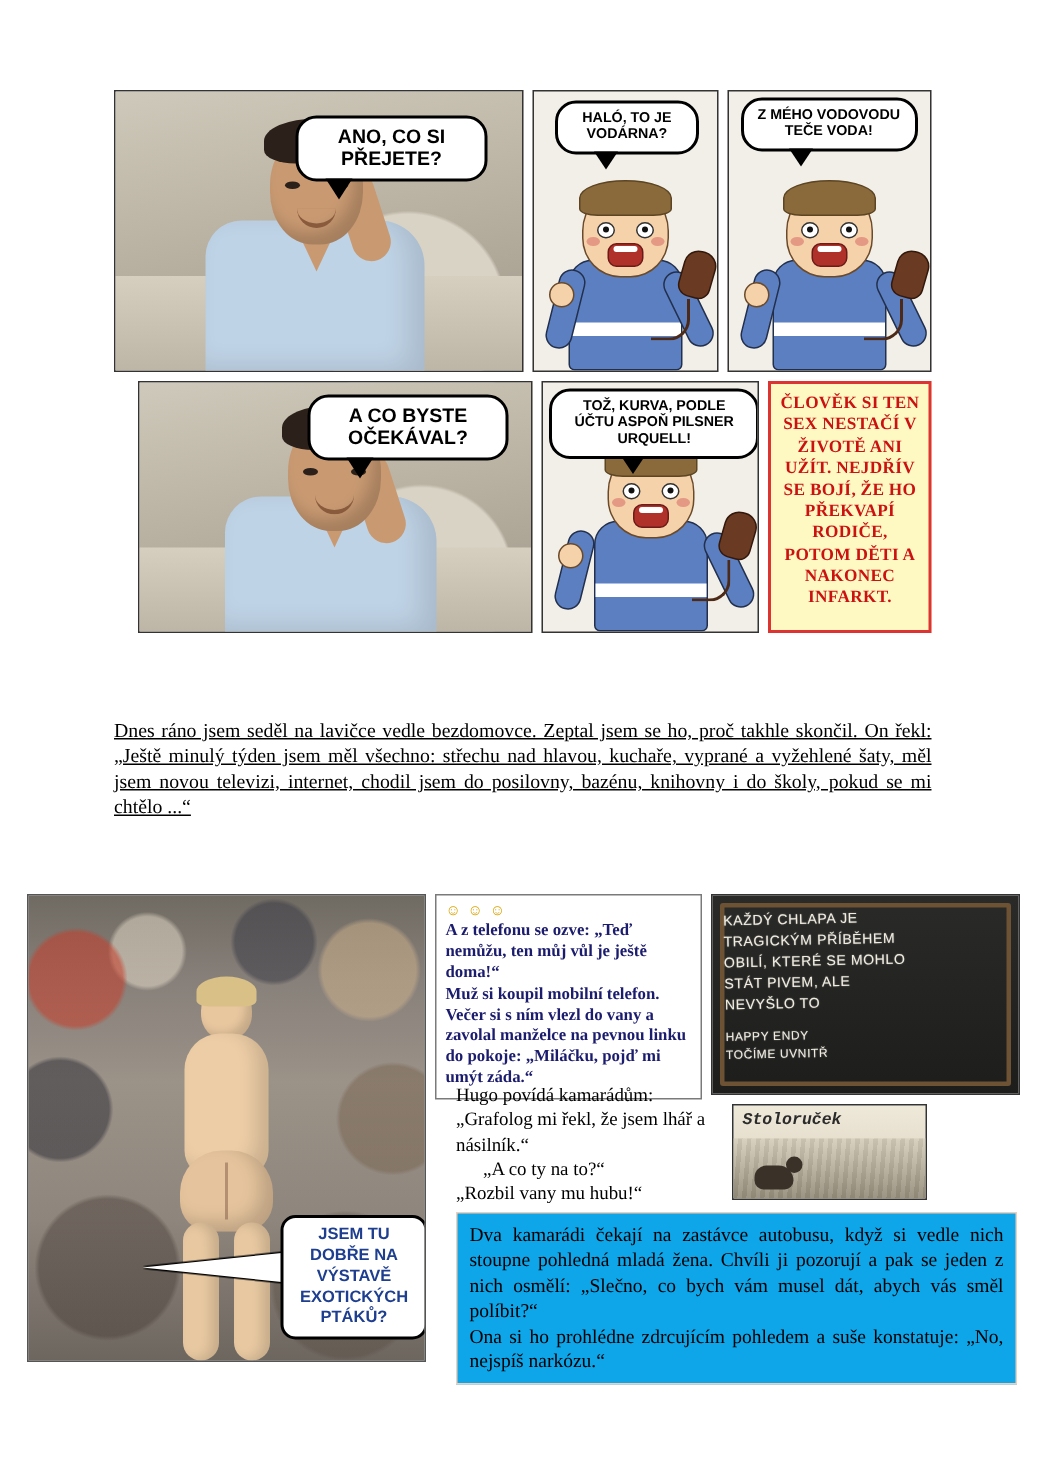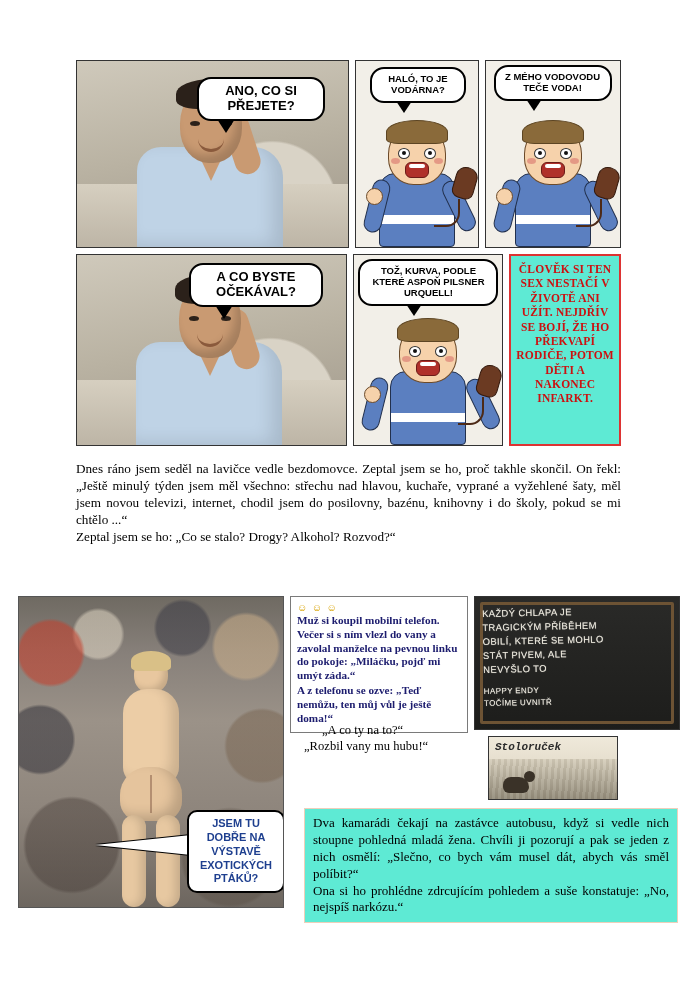--- a/index.html
+++ b/index.html
@@ -40,22 +40,23 @@
     background: #f2efe8;
     overflow: hidden;
   }
   .p1 { width: 122px; }
   .p2 { width: 272px; }
   .p3 { width: 135px; }
 
   .row2 {
     display: flex;
     gap: 6px;
-    height: 192px;
+    height: 168px;
     margin-top: 6px;
+    margin-left: 16px;
   }
   .p4 { width: 270px; }
   .p5 { width: 148px; }
 
   
   .bubble {
     position: absolute;
     background: #fff;
     border: 2px solid #000;
     border-radius: 14px;
@@ -301,41 +302,41 @@
   }
   .pm-sofa {
     position:absolute; left: 0; right: 0; bottom: 0; height: 34%;
     background: linear-gradient(180deg,#d6cfc0,#bdb5a6);
   }
 
   
   .redbox {
     width: 112px;
     border: 2px solid #d33;
-    background: #5eead4;
+    background: #fef9c3;
     color: #cc1111;
     font-family: "Liberation Serif", serif;
     font-weight: bold;
     font-size: 11.5px;
     line-height: 1.25;
     text-align: center;
     padding: 6px 4px;
     box-sizing: border-box;
     letter-spacing: .2px;
   }
 
   
   .text-block {
     position: absolute;
     font-family: "Liberation Serif", serif;
     font-size: 13.2px;
     line-height: 1.28;
     text-align: justify;
   }
-  #story1 { left: 76px; top: 461px; width: 545px; }
+  #story1 { left: 76px; top: 479px; width: 545px; text-decoration: underline; }
   #story1 p { margin: 0; }
 
   
   .mid {
     position: absolute;
     left: 18px;
     top: 596px;
     width: 660px;
     height: 310px;
   }
@@ -513,21 +514,21 @@
   }
   .stolorucek .dog:after {
     content:""; position:absolute; right:-6px; top:-6px;
     width: 11px; height: 11px; background:#3a3228; border-radius: 50%;
   }
 
   .bus-box {
     position: absolute;
     left: 286px; top: 212px;
     width: 374px;
-    background: #5eead4;
+    background: #0ea5e9;
     border: 1px solid #eecfba;
     font-size: 13px;
     line-height: 1.3;
     padding: 6px 8px;
     box-sizing: border-box;
     font-family: "Liberation Serif", serif;
     text-align: justify;
   }
   .bus-box p { margin: 0; }
 </style>
@@ -619,21 +620,21 @@
             <div class="pm-hair"></div>
             <div class="pm-eye l"></div>
             <div class="pm-eye r"></div>
             <div class="pm-smile"></div>
           </div>
         </div>
         <div class="bubble b4">A CO BYSTE OČEKÁVAL?</div>
       </div>
 
       <div class="panel p5">
-        <div class="bubble b5">TOŽ, KURVA, PODLE KTERÉ ASPOŇ PILSNER URQUELL!</div>
+        <div class="bubble b5">TOŽ, KURVA, PODLE ÚČTU ASPOŇ PILSNER URQUELL!</div>
         <div class="guy">
           <div class="body">
             <div class="stripe"></div>
             <div class="collar"></div>
           </div>
           <div class="arm l"></div>
           <div class="arm r"></div>
           <div class="hand l"></div>
           <div class="phone"></div>
           <div class="cord"></div>
@@ -647,21 +648,20 @@
           </div>
         </div>
       </div>
 
       <div class="redbox">ČLOVĚK SI TEN SEX NESTAČÍ V ŽIVOTĚ ANI UŽÍT. NEJDŘÍV SE BOJÍ, ŽE HO PŘEKVAPÍ RODIČE, POTOM DĚTI A NAKONEC INFARKT.</div>
     </div>
   </div>
 
   <div class="text-block" id="story1">
     <p>Dnes ráno jsem seděl na lavičce vedle bezdomovce. Zeptal jsem se ho, proč takhle skončil. On řekl: „Ještě minulý týden jsem měl všechno: střechu nad hlavou, kuchaře, vyprané a vyžehlené šaty, měl jsem novou televizi, internet, chodil jsem do posilovny, bazénu, knihovny i do školy, pokud se mi chtělo ...“</p>
-    <p>Zeptal jsem se ho: „Co se stalo? Drogy? Alkohol? Rozvod?“</p>
   </div>
 
   <div class="mid">
 
     <div class="crowd-photo">
       <div class="blur"></div>
       <div class="figure">
         <div class="hd">
           <div class="hr"></div>
         </div>
@@ -669,38 +669,39 @@
         <div class="bt"></div>
         <div class="lg l"></div>
         <div class="lg r"></div>
       </div>
       <div class="callout-tail"></div>
       <div class="callout">JSEM TU DOBŘE NA VÝSTAVĚ EXOTICKÝCH PTÁKŮ?</div>
     </div>
 
     <div class="joke-box">
       <div class="smiles">☺ ☺ ☺</div>
+      <p>A z telefonu se ozve: „Teď nemůžu, ten můj vůl je ještě doma!“</p>
       <p>Muž si koupil mobilní telefon. Večer si s ním vlezl do vany a zavolal manželce na pevnou linku do pokoje: „Miláčku, pojď mi umýt záda.“</p>
-      <p>A z telefonu se ozve: „Teď nemůžu, ten můj vůl je ještě doma!“</p>
     </div>
 
     <div class="board-photo">
       <div class="frame"></div>
       <div class="chalk">
         <div>KAŽDÝ CHLAPA JE</div>
         <div>TRAGICKÝM PŘÍBĚHEM</div>
         <div>OBILÍ, KTERÉ SE MOHLO</div>
         <div>STÁT PIVEM, ALE</div>
         <div>NEVYŠLO TO</div>
         <div class="small" style="margin-top:8px">HAPPY ENDY</div>
         <div class="small">TOČÍME UVNITŘ</div>
       </div>
     </div>
 
     <div class="hugo">
+      <p>Hugo povídá kamarádům: „Grafolog mi řekl, že jsem lhář a násilník.“</p>
       <p class="indent">„A co ty na to?“</p>
       <p>„Rozbil vany mu hubu!“</p>
     </div>
 
     <div class="stolorucek">
       <div class="scene"></div>
       <div class="dog"></div>
       <div class="title">Stoloruček</div>
     </div>
 

